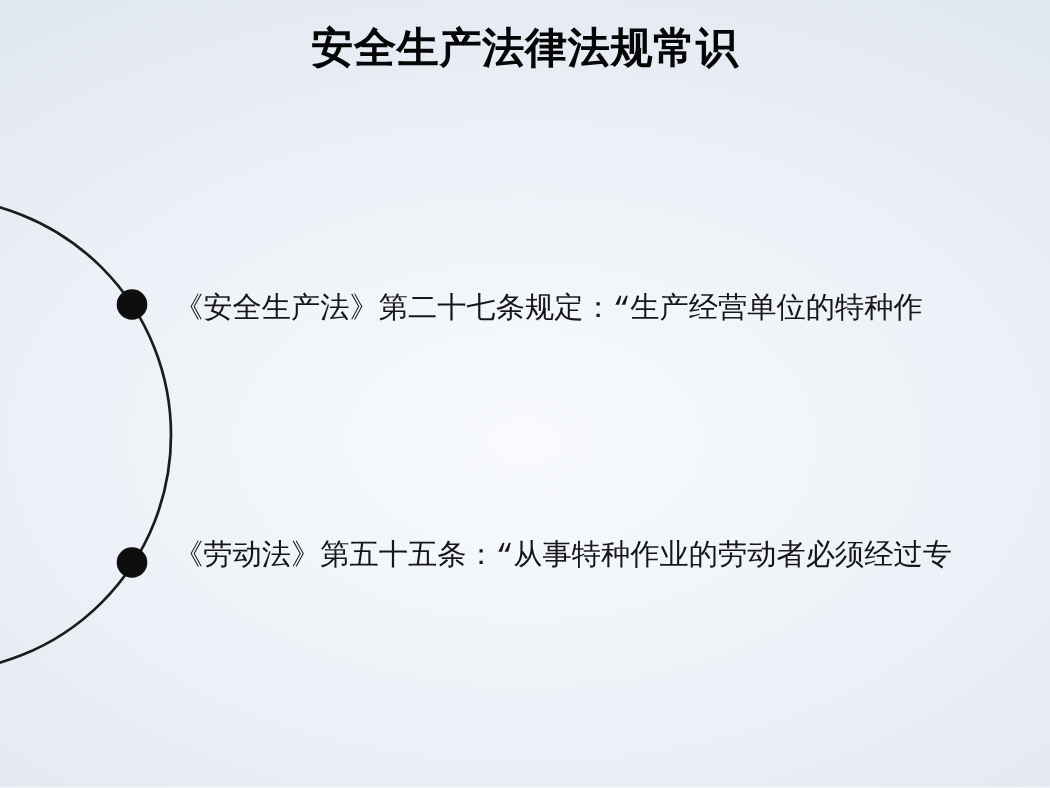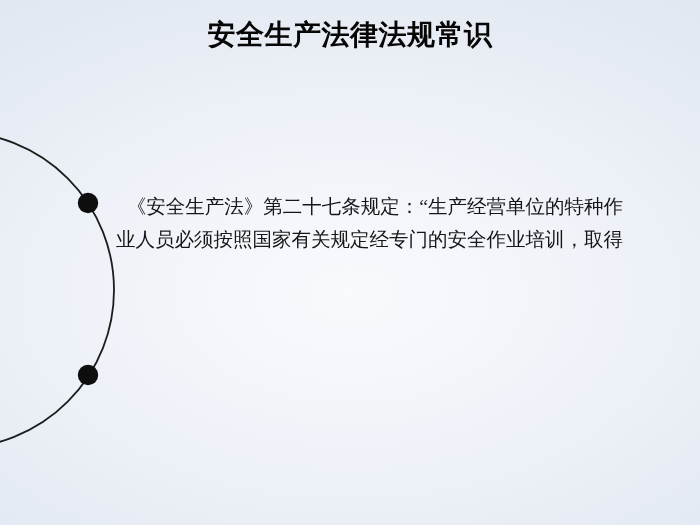--- a/index.html
+++ b/index.html
@@ -4,21 +4,21 @@
 <style>
   html, body {
     margin: 0;
     padding: 0;
   }
   .slide {
     position: relative;
     width: 700px;
     height: 525px;
     overflow: hidden;
-    font-family: Liberation Serif, serif;
+    font-family: Liberation Mono, monospace;
     background:
       radial-gradient(ellipse 115% 95% at 50% 56%,
         #f8fafd 0%,
         #eef2f8 35%,
         #e3e9f2 65%,
         #d9e2ee 100%);
   }
   .slide-title {
     position: absolute;
     top: 18px;
@@ -40,21 +40,20 @@
     height: 525px;
     display: block;
   }
   .bullet-text {
     position: absolute;
     left: 116px;
     color: #161616;
     font-size: 19.5px;
     line-height: 33px;
     font-weight: 400;
-    text-align: right;
   }
   .bullet-text .line {
     white-space: nowrap;
   }
   .para-1 { top: 190px; }
   .para-2 { top: 355px; }
 </style>
 </head>
 <body>
 
@@ -63,19 +62,19 @@
   <h1 class="slide-title">安全生产法律法规常识</h1>
 
   <svg class="deco-svg" viewBox="0 0 700 525" xmlns="http://www.w3.org/2000/svg">
     <circle cx="-44" cy="290" r="158" fill="none" stroke="#1c1c1c" stroke-width="1.8"></circle>
     <circle cx="88" cy="203" r="10.2" fill="#0e0e0e"></circle>
     <circle cx="88" cy="375" r="10.2" fill="#0e0e0e"></circle>
   </svg>
 
   <div class="bullet-text para-1">
     <div class="line">《安全生产法》第二十七条规定：“生产经营单位的特种作</div>
-    <div class="line">业人员必须按照国家有关规定经专门的安全作业培训，取得</div>
   </div>
 
   <div class="bullet-text para-2">
+    <div class="line">《劳动法》第五十五条：“从事特种作业的劳动者必须经过专</div>
   </div>
 
 </div>
 
 </body></html>

